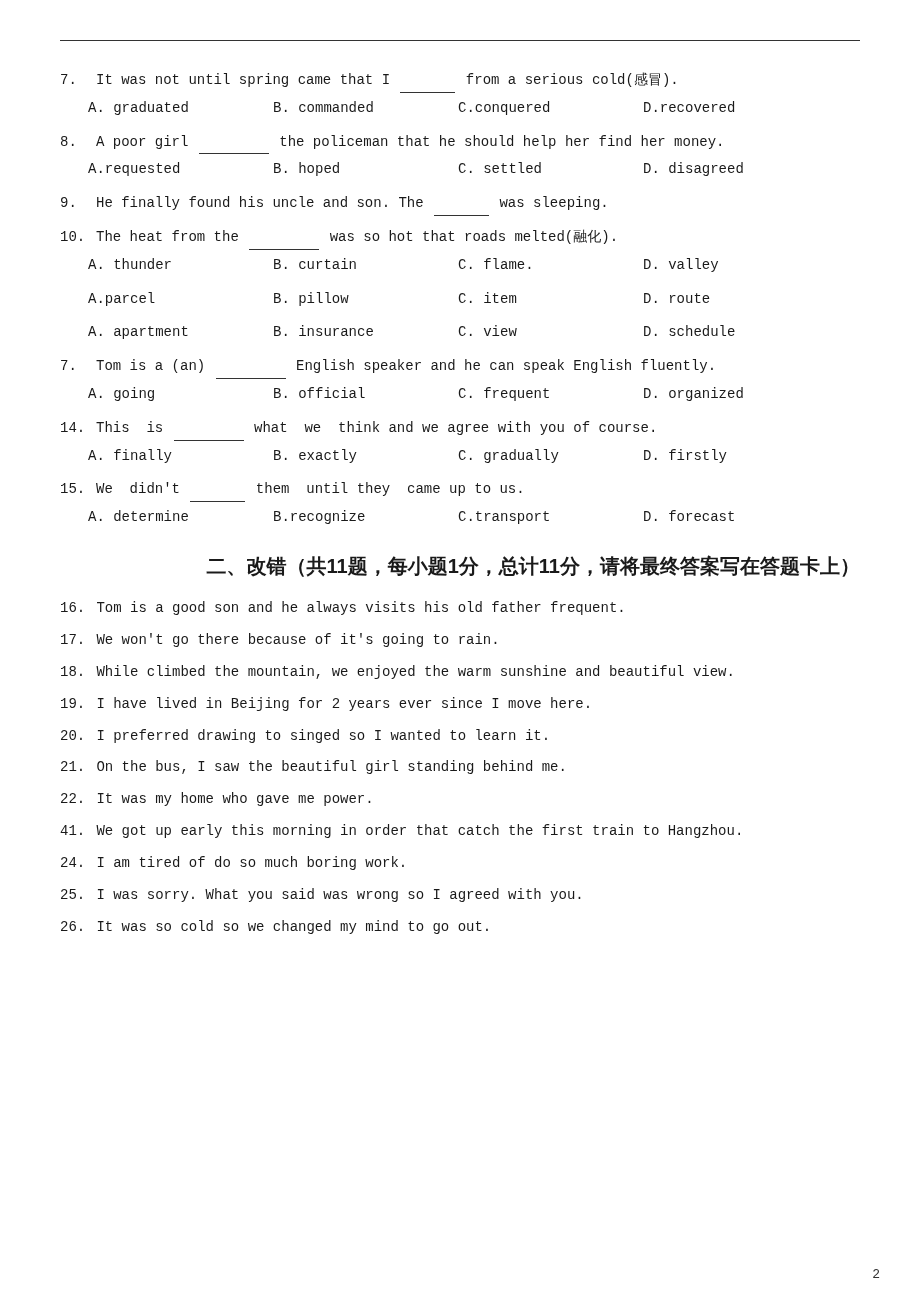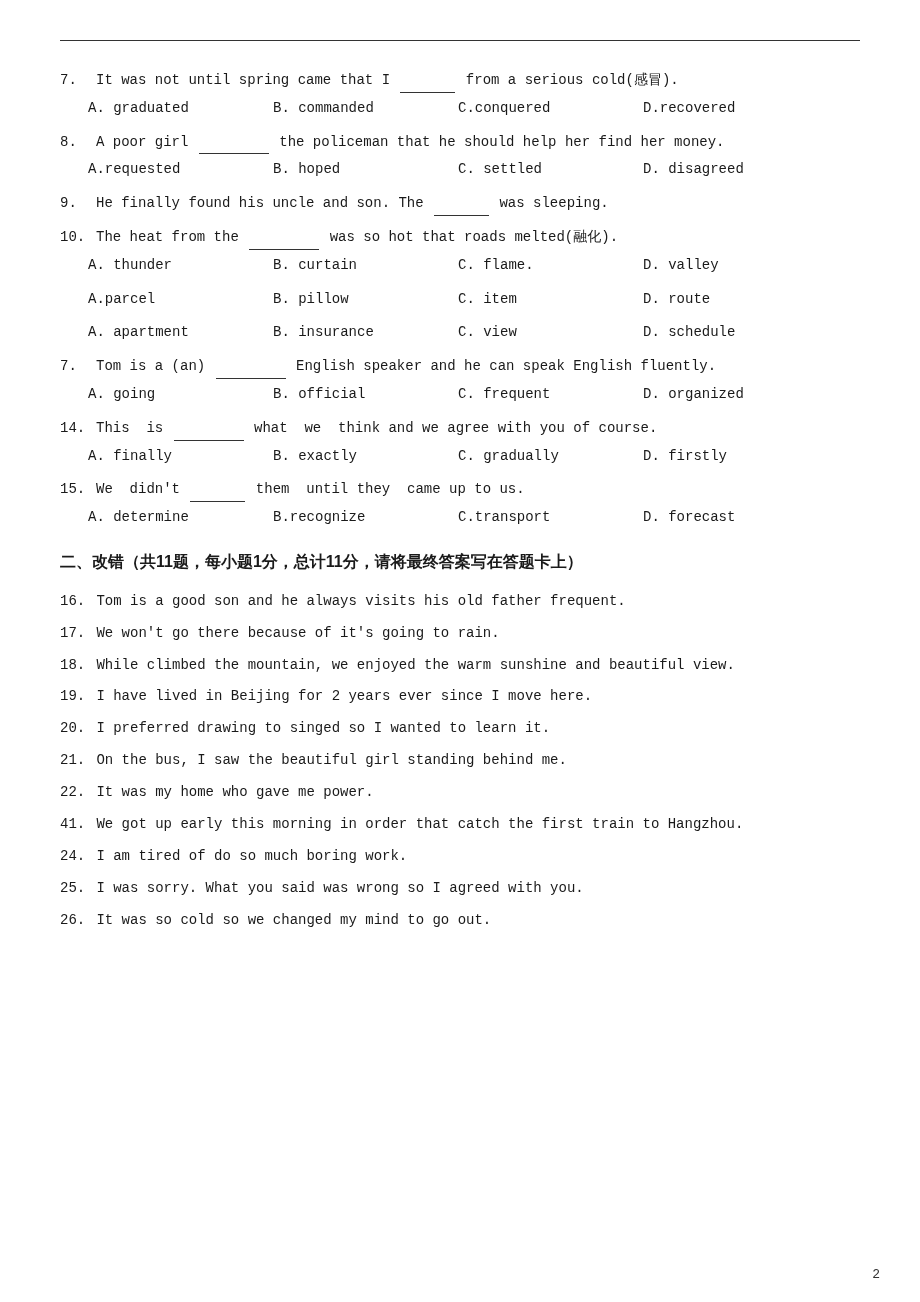--- a/index.html
+++ b/index.html
@@ -64,24 +64,25 @@
       font-family: 'Courier New', Courier, monospace;
       line-height: 1.7;
       gap: 0;
     }
     .option {
       min-width: 185px;
       font-family: 'Courier New', Courier, monospace;
     }
     .section-header {
       font-family: 'SimHei', 'Microsoft YaHei', sans-serif;
-      font-size: 16px;
+      font-size: 20px;
       font-weight: bold;
       margin: 18px 0 12px 0;
       line-height: 1.8;
+      text-align: right;
     }
     .correction-block {
       margin-bottom: 6px;
       font-family: 'Courier New', Courier, monospace;
       line-height: 1.85;
     }
     .c-num {
       display: inline-block;
       min-width: 28px;
     }

